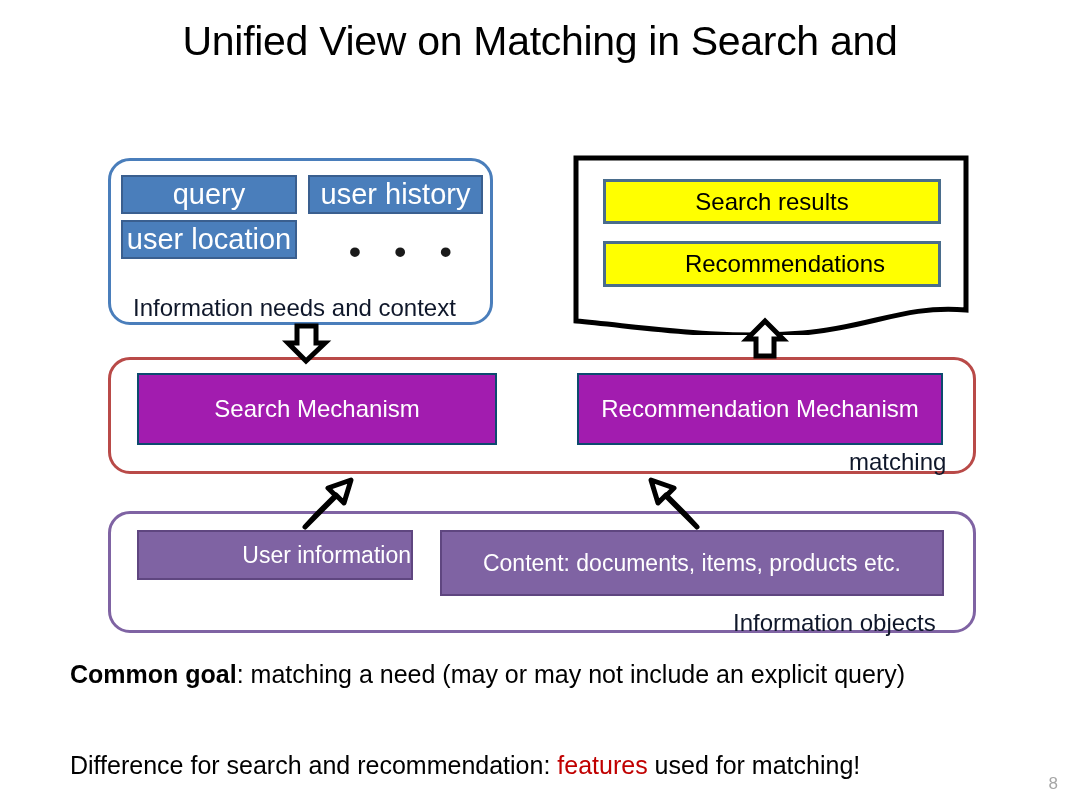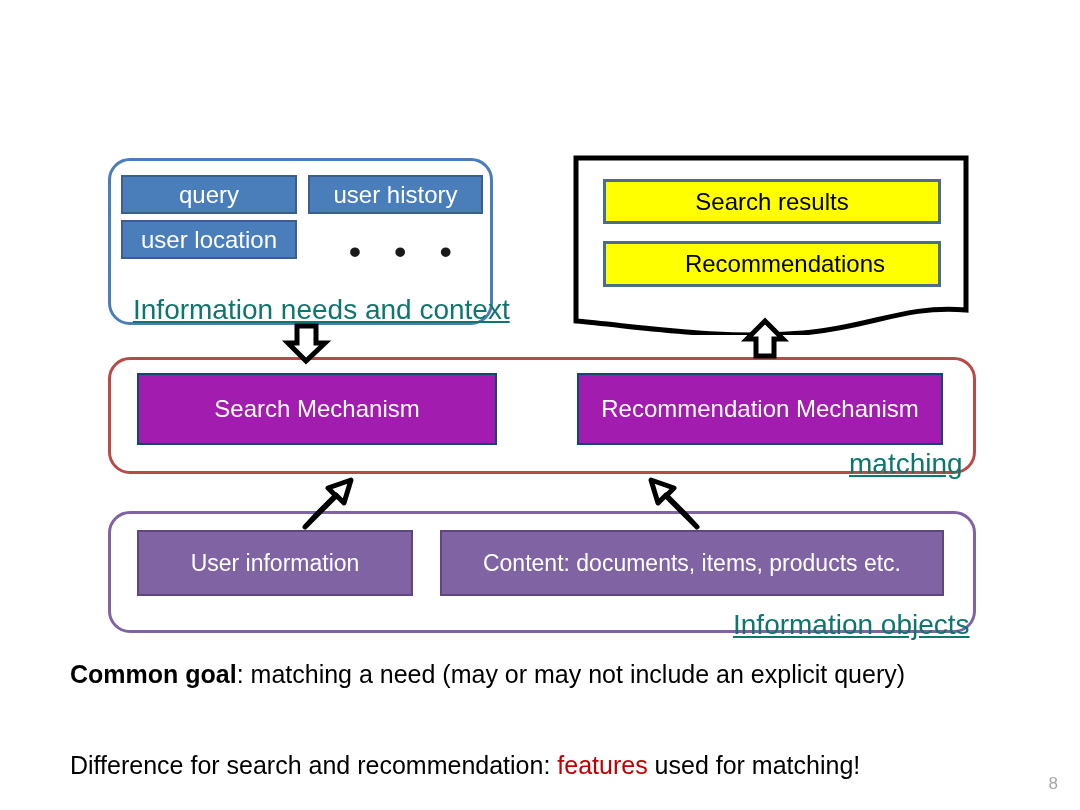--- a/index.html
+++ b/index.html
@@ -43,21 +43,21 @@
   .band-purple { border: 3px solid #7f63a3; }
 
   
   .chip {
     position: absolute;
     box-sizing: border-box;
     display: flex;
     align-items: center;
     justify-content: center;
     color: #ffffff;
-    font-size: 24px;
+    font-size: 29px;
     line-height: 1;
     text-align: center;
     white-space: nowrap;
   }
   .chip-blue {
     background: #4a7ebb;
     border: 2px solid #3a5f8f;
   }
   .chip-red {
     background: #a21caf;
@@ -72,25 +72,24 @@
   .chip-yellow {
     background: #ffff00;
     border: 3px solid #4a6d8c;
     color: #000000;
     font-size: 24px;
   }
 
   
   .band-caption {
     position: absolute;
-    font-size: 28px;
+    font-size: 24px;
     line-height: 1;
-    color: #0f766e;
+    color: #0f172a;
     white-space: nowrap;
-    text-decoration: underline;
   }
 
   
   #ellipsis {
     position: absolute;
     left: 349px;
     top: 234px;
     font-size: 34px;
     font-weight: bold;
     letter-spacing: 12px;
@@ -133,20 +132,21 @@
     right: 22px;
     bottom: 16px;
     font-size: 17px;
     color: #a6a6a6;
   }
 </style>
 </head>
 <body>
 
 <div id="slide-title">
+  <span class="t-line">Unified View on Matching in Search and</span>
 </div>
 
 <div class="band band-blue" style="left:108px; top:158px; width:385px; height:167px;"></div>
 
 <div class="chip chip-blue" style="left:121px; top:175px; width:176px; height:39px;">
   <span>query</span>
 </div>
 
 <div class="chip chip-blue" style="left:308px; top:175px; width:175px; height:39px;justify-content:center;">
   <span>user history</span>
@@ -185,21 +185,21 @@
 <div class="chip chip-red" style="left:577px; top:373px; width:366px; height:72px;">
   <span>Recommendation Mechanism</span>
 </div>
 
 <div class="band-caption" style="left:849px; top:450px;">
   <span>matching</span>
 </div>
 
 <div class="band band-purple" style="left:108px; top:511px; width:868px; height:122px;"></div>
 
-<div class="chip chip-purple" style="left:137px; top:530px; width:276px; height:66px;">
+<div class="chip chip-purple" style="left:137px; top:530px; width:276px; height:50px;justify-content:flex-end;">
   <span>User information</span>
 </div>
 
 <div class="chip chip-purple" style="left:440px; top:530px; width:504px; height:66px;">
   <span>Content: documents, items, products etc.</span>
 </div>
 
 <div class="band-caption" style="left:733px; top:611px;">
   <span>Information objects</span>
 </div>

